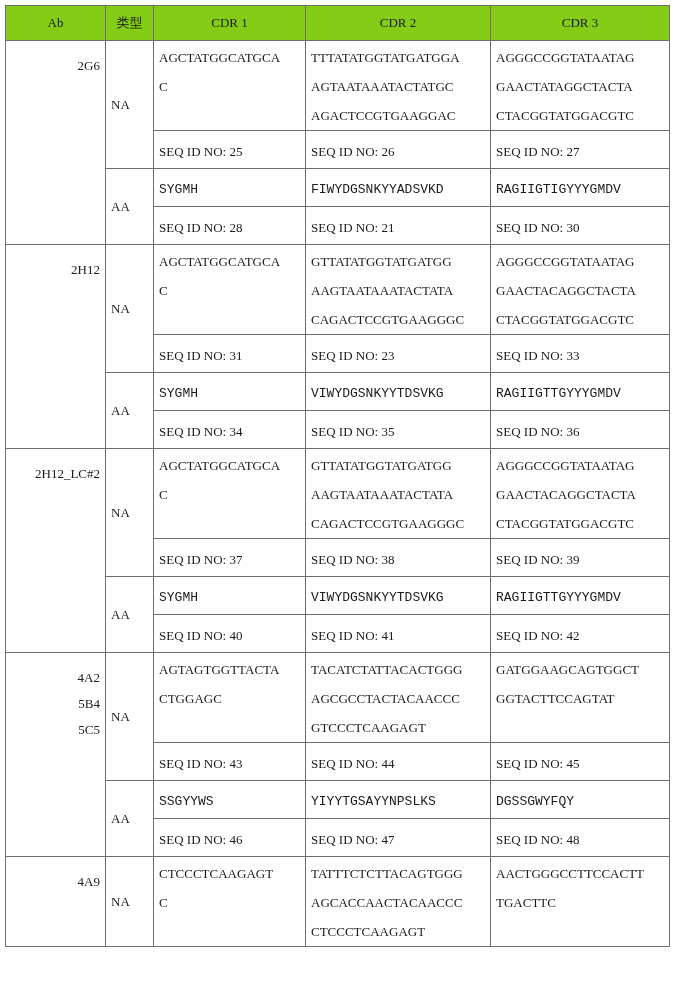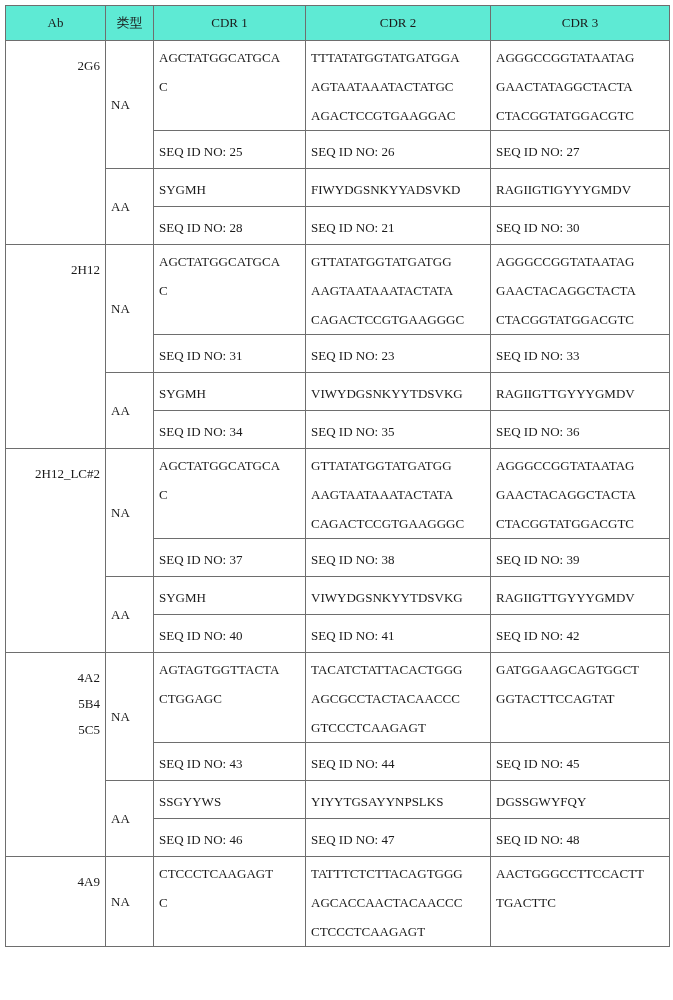--- a/index.html
+++ b/index.html
@@ -1,26 +1,26 @@
 <!DOCTYPE html>
 <html><head>
 <meta charset="utf-8">
 <style>
   html, body { margin: 0; padding: 0; background: #ffffff; }
   body { width: 673px; height: 1000px; overflow: hidden; position: relative;
          font-family: "Liberation Serif", "DejaVu Serif", serif; color: #1a1a1a; }
   table.cdr { position: absolute; left: 5px; top: 5px; border-collapse: collapse;
               table-layout: fixed; width: 664px; font-size: 13px; }
   table.cdr td, table.cdr th { border: 1px solid #6e6e6e; padding: 0 5px; vertical-align: middle; }
-  table.cdr th { background: #5eead4; font-weight: normal; height: 34px; text-align: center; font-size: 13px; }
+  table.cdr th { background: #84cc16; font-weight: normal; height: 34px; text-align: center; font-size: 13px; }
   td.ab { vertical-align: top !important; padding-top: 12px !important; line-height: 26px; text-align: right; }
   td.type { }
   td.seq { vertical-align: top !important; padding-top: 2px !important; line-height: 29px; word-break: break-all; }
   td.seqid { height: 33px; padding-top: 4px !important; }
-  td.aa { height: 33px; padding-top: 4px !important; }
+  td.aa { height: 33px; padding-top: 4px !important; font-family: Liberation Mono, monospace; }
   .line { display: block; }
   col.c-ab { width: 100px; }
   col.c-type { width: 48px; }
   col.c-1 { width: 152px; }
   col.c-2 { width: 185px; }
   col.c-3 { width: 179px; }
 </style>
 </head>
 <body>
 

